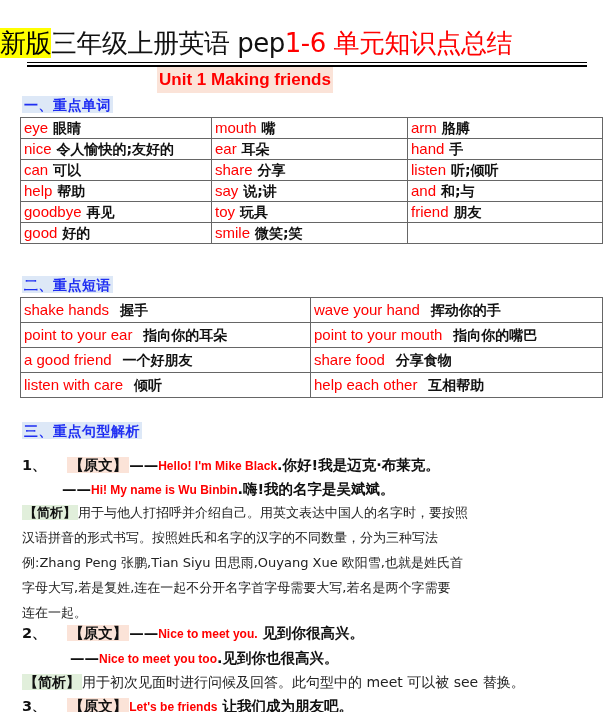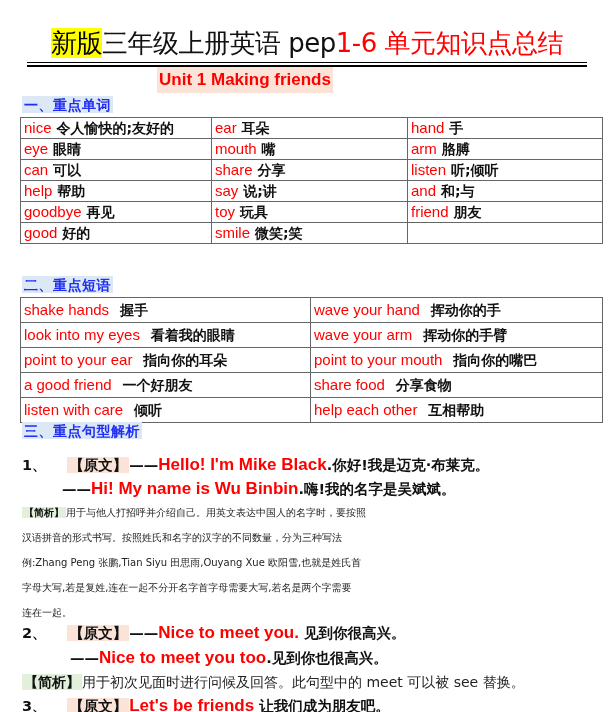--- a/index.html
+++ b/index.html
@@ -2,21 +2,21 @@
 <html><head>
 <meta charset="utf-8">
 <style>
   html, body { margin: 0; padding: 0; background: #ffffff; }
   body {
     width: 614px; height: 712px; overflow: hidden; position: relative;
     font-family: "DejaVu Sans", "Liberation Sans", sans-serif;
     color: #111;
   }
   .title {
-    position: absolute; left: 0; top: 26px; width: 614px; text-align: center;
+    position: absolute; left: 0; top: 26px; width: 614px; text-align: left;
     font-size: 26px; font-weight: normal; line-height: 34px; letter-spacing: -0.5px;
   }
   .title .hl { background: #ffff00; color: #000; }
   .title .red { color: #ff0000; }
   .title-rule {
     position: absolute; left: 27px; width: 560px; top: 62px; height: 1px; background: #000;
   }
   .title-rule2 { top: 65px; height: 2px; }
   .unit {
     position: absolute; left: 0; top: 67px; width: 490px; text-align: center;
@@ -44,24 +44,24 @@
   td .zh { color: #111; }
   .ph td { height: 24px; line-height: 24px; }
   .ph td .en { margin-right: 6px; }
   .line {
     position: absolute; left: 22px; font-size: 14.5px; line-height: 22px; white-space: nowrap;
   }
   .line .num { font-weight: bold; color: #111; }
   .tag-yw { background: #fbe3d8; font-weight: bold; color: #111; padding: 0 2px; margin-left: 16px; }
   .tag-jx { background: #e1efdb; font-weight: bold; color: #111; padding: 0 2px; }
   .dash { font-weight: bold; color: #111; }
-  .red-b { color: #ff0000; font-family: "Liberation Sans", sans-serif; font-weight: bold; font-size: 17px; }
+  .red-b { color: #ff0000; font-family: "Liberation Sans", sans-serif; font-weight: bold; font-size: 12px; }
   .zh-b { font-weight: bold; color: #111; text-align: right; }
   .para {
-    position: absolute; left: 22px; width: 576px; font-size: 10px; line-height: 25px;
+    position: absolute; left: 22px; width: 576px; font-size: 13px; line-height: 25px;
     color: #222; text-align: justify;
   }
   .para p { margin: 0; white-space: nowrap; }
 </style>
 </head>
 <body>
 
 <div class="title">
   <span class="hl">新版</span><span>三年级上册英语 pep</span><span class="red">1-6 单元知识点总结</span>
 </div>
@@ -75,28 +75,28 @@
 <div class="section-head" style="top:96px;">一、重点单词</div>
 
 <table style="top:117px;">
   <colgroup>
       <col style="width:191px">
       <col style="width:196px">
       <col style="width:195px">
     </colgroup>
   <tbody id="words-body">
       <tr>
+        <td><span class="en">eye</span> <span class="zh">眼睛</span></td>
+        <td><span class="en">mouth</span> <span class="zh">嘴</span></td>
+        <td><span class="en">arm</span> <span class="zh">胳膊</span></td>
+      </tr>
+      <tr>
         <td><span class="en">nice</span> <span class="zh">令人愉快的;友好的</span></td>
         <td><span class="en">ear</span> <span class="zh">耳朵</span></td>
         <td><span class="en">hand</span> <span class="zh">手</span></td>
-      </tr>
-      <tr>
-        <td><span class="en">eye</span> <span class="zh">眼睛</span></td>
-        <td><span class="en">mouth</span> <span class="zh">嘴</span></td>
-        <td><span class="en">arm</span> <span class="zh">胳膊</span></td>
       </tr>
       <tr>
         <td><span class="en">can</span> <span class="zh">可以</span></td>
         <td><span class="en">share</span> <span class="zh">分享</span></td>
         <td><span class="en">listen</span> <span class="zh">听;倾听</span></td>
       </tr>
       <tr>
         <td><span class="en">help</span> <span class="zh">帮助</span></td>
         <td><span class="en">say</span> <span class="zh">说;讲</span></td>
         <td><span class="en">and</span> <span class="zh">和;与</span></td>
@@ -118,24 +118,20 @@
 
 <table class="ph" style="top:297px;">
   <colgroup>
       <col style="width:290px">
       <col style="width:292px">
     </colgroup>
   <tbody id="phrases-body">
       <tr>
         <td><span class="en">shake hands</span> <span class="zh">握手</span></td>
         <td><span class="en">wave your hand</span> <span class="zh">挥动你的手</span></td>
-      </tr>
-      <tr>
-        <td><span class="en">look into my eyes</span> <span class="zh">看着我的眼睛</span></td>
-        <td><span class="en">wave your arm</span> <span class="zh">挥动你的手臂</span></td>
       </tr>
       <tr>
         <td><span class="en">point to your ear</span> <span class="zh">指向你的耳朵</span></td>
         <td><span class="en">point to your mouth</span> <span class="zh">指向你的嘴巴</span></td>
       </tr>
       <tr>
         <td><span class="en">a good friend</span> <span class="zh">一个好朋友</span></td>
         <td><span class="en">share food</span> <span class="zh">分享食物</span></td>
       </tr>
       <tr>

